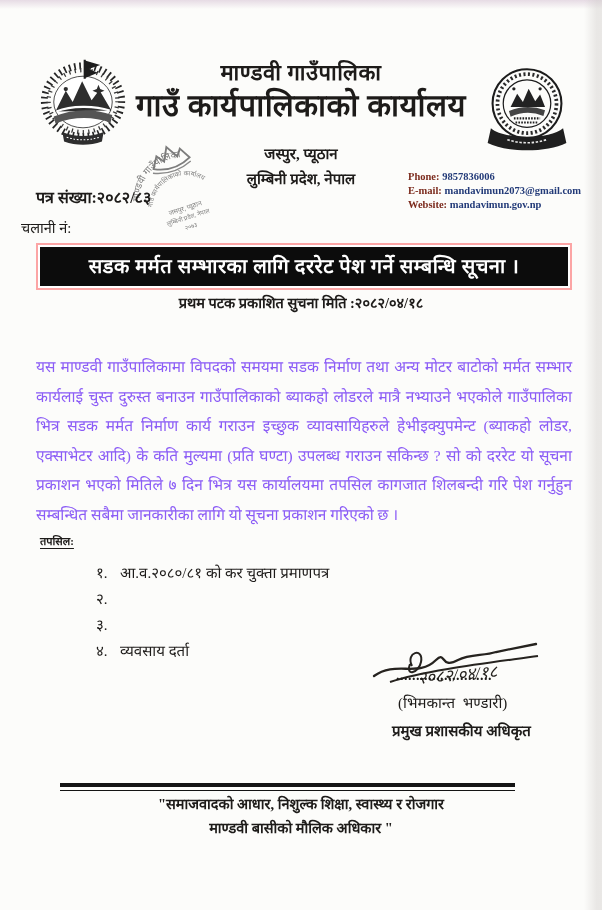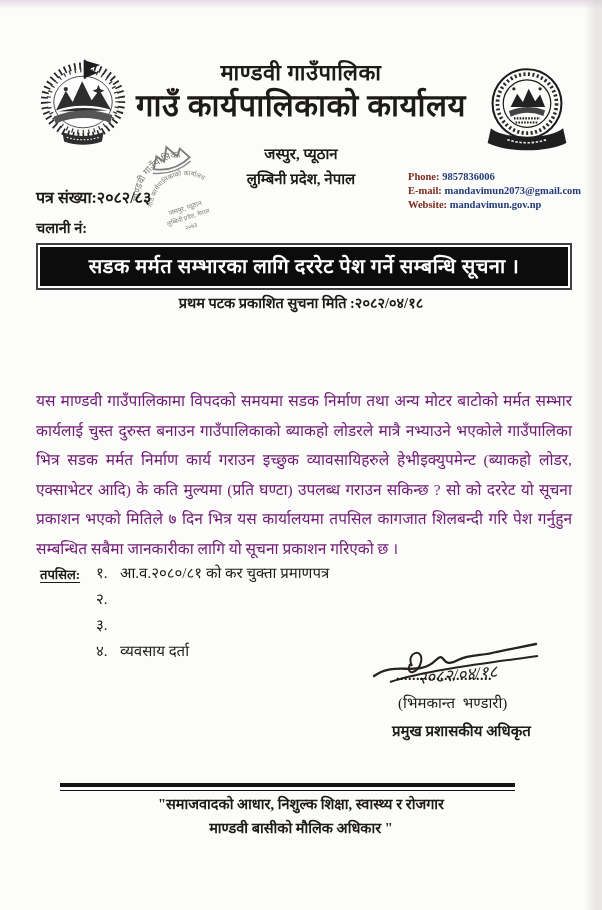--- a/index.html
+++ b/index.html
@@ -12,33 +12,33 @@
     background:linear-gradient(180deg,#e6dbe4 0%,rgba(230,219,228,0) 90%);}
   .scan-right{position:absolute;left:584px;top:0;width:18px;height:910px;
     background:linear-gradient(90deg,rgba(210,206,204,0) 0%,rgba(210,206,204,.45) 70%);}
   .abs{position:absolute;}
   .center{left:0;width:602px;text-align:center;}
   .muni-title{top:56px;font-size:22px;font-weight:bold;letter-spacing:.5px;}
   .office-title{top:83px;font-size:31px;font-weight:bold;letter-spacing:.5px;}
   .addr1{top:143px;font-size:15px;font-weight:bold;}
   .addr2{top:168px;font-size:15px;font-weight:bold;}
   .letter-no{left:36px;top:186px;font-size:16px;font-weight:bold;}
-  .dispatch-no{left:36px;top:217px;font-size:14.5px;font-weight:bold;}
+  .dispatch-no{left:21px;top:217px;font-size:14.5px;font-weight:normal;}
   .contact{left:408px;top:170px;font-size:10.5px;font-weight:bold;line-height:14px;}
   .contact .lbl{color:#7b2a1c;}
   .contact .val{color:#223a78;}
-  .headline-wrap{left:36px;top:243px;width:528px;border:2px solid #404040;padding:2px;background:#fff;}
+  .headline-wrap{left:36px;top:243px;width:528px;border:2px solid #fca5a5;padding:2px;background:#fff;}
   .headline{background:#0c0c0c;color:#ffffff;font-size:20px;font-weight:bold;
     text-align:center;padding:5px 2px 7px 2px;letter-spacing:.5px;}
   .pub-line{top:292px;font-size:14.5px;font-weight:bold;}
   .ns-line{top:316px;font-size:14.5px;font-weight:bold;}
   .body-par{left:36px;top:352px;width:536px;font-size:15.5px;line-height:29.5px;
-    text-align:justify;color:#701a75;margin-top:34px;}
-  .schedule-head{left:40px;top:533px;font-size:13px;font-weight:bold;
-    text-decoration:underline;text-underline-offset:3px;margin-top:32px;}
+    text-align:justify;color:#8b5cf6;}
+  .schedule-head{left:40px;top:533px;font-size:11px;font-weight:bold;
+    text-decoration:underline;text-underline-offset:3px;}
   .schedule-list{left:96px;top:560px;font-size:15px;line-height:26px;}
   .schedule-list .row{display:flex;}
   .schedule-list .num{width:24px;}
   .sig-svg{left:366px;top:636px;}
   .sig-dots{left:396px;top:668px;font-size:14px;font-weight:bold;letter-spacing:.5px;}
   .sig-name{left:398px;top:692px;font-size:15px;font-weight:normal;word-spacing:4px;}
   .sig-desg{left:392px;top:720px;font-size:15px;font-weight:bold;}
   .footer-rule{left:60px;top:783px;width:455px;height:3px;border-top:4px solid #141414;border-bottom:1px solid #141414;}
   .slogan1{top:793px;font-size:14.5px;font-weight:bold;}
   .slogan2{top:817px;font-size:14.5px;font-weight:bold;}

